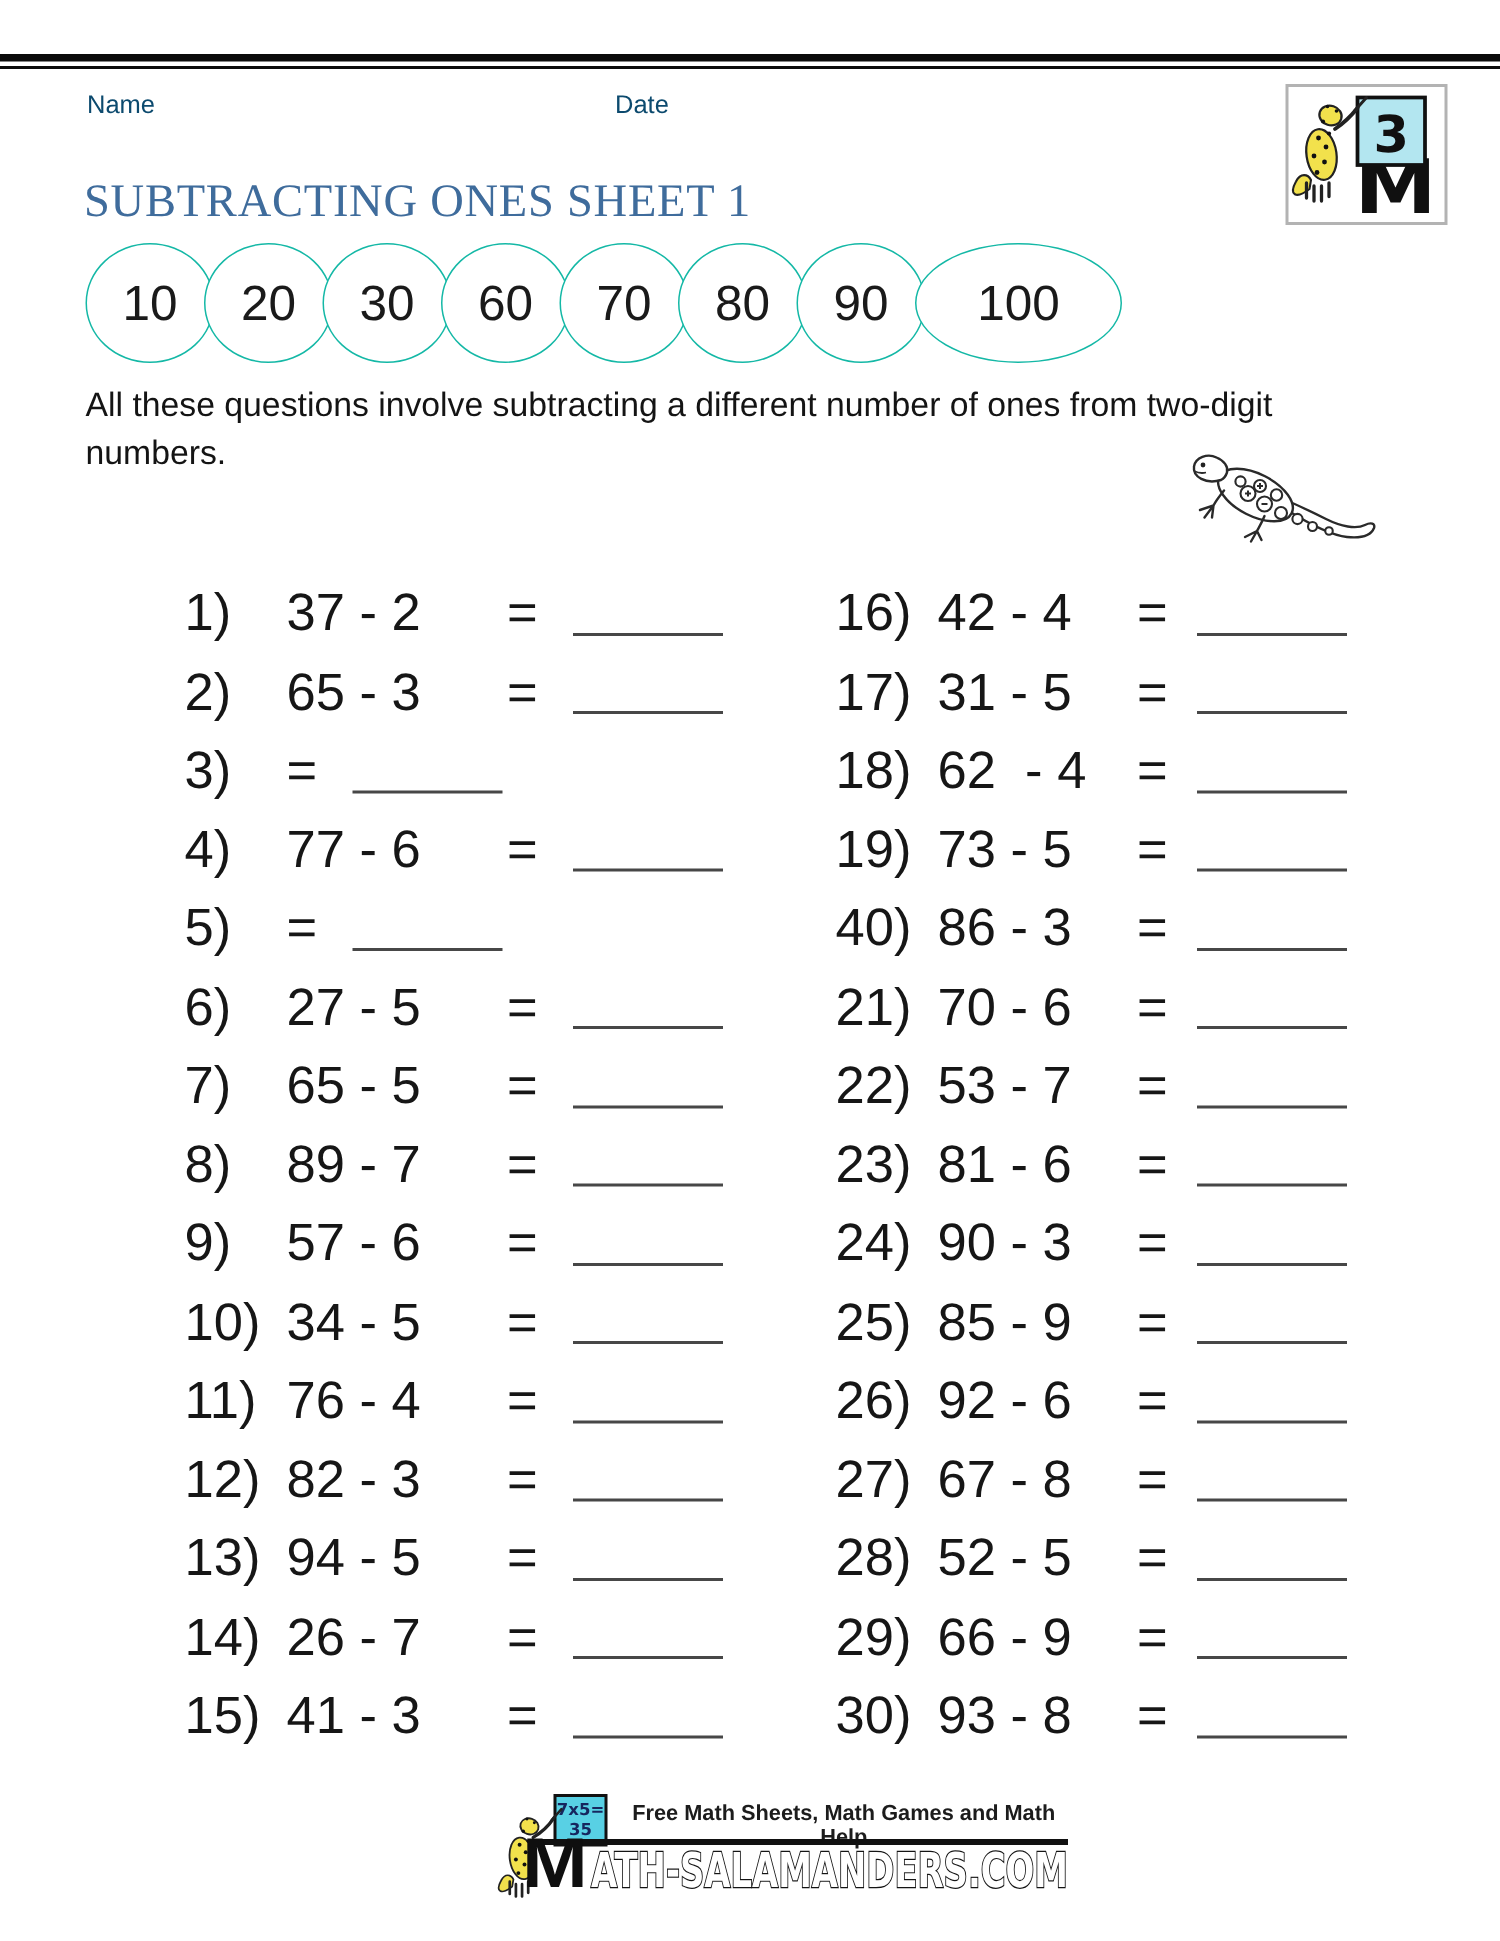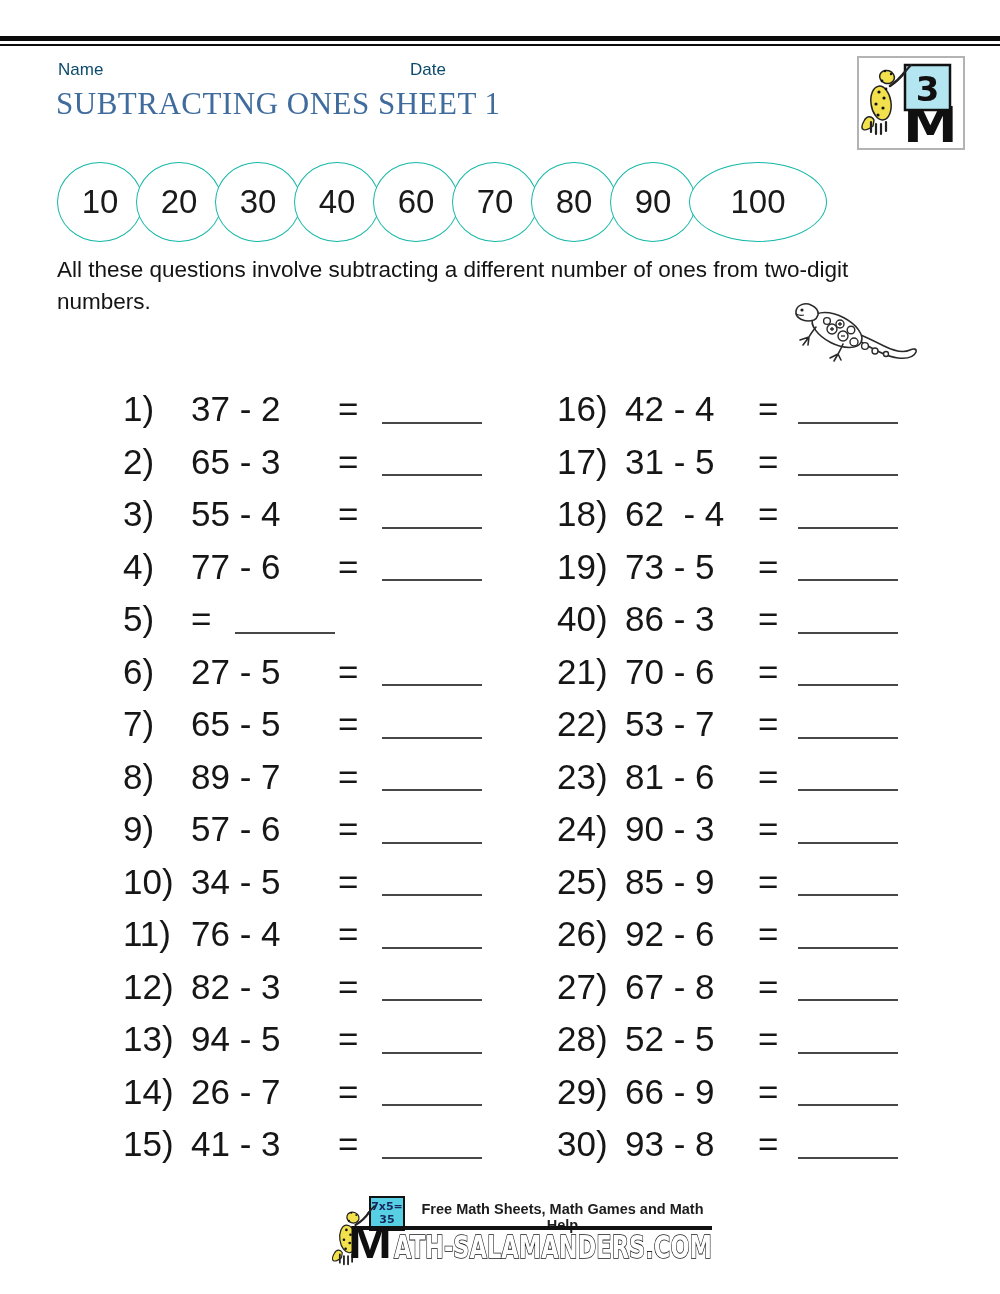--- a/index.html
+++ b/index.html
@@ -12,21 +12,21 @@
   .top-bar{position:absolute;left:0;top:36px;width:1000px;height:3px;background:#fff;
     border-top:5px solid #0b0b0b;border-bottom:2px solid #0b0b0b;}
 
   .meta-label{position:absolute;top:60px;font-size:17px;font-weight:500;color:#0c4a6e;}
   .name-label{left:58px;}
   .date-label{left:410px;}
 
   .logo-box{position:absolute;left:857px;top:56px;width:104px;height:90px;
     border:2px solid #b3b3b3;background:#fff;}
 
-  .title{position:absolute;left:56px;top:86px;font-family:"Liberation Serif",serif;
+  .title{position:absolute;left:56px;top:116px;font-family:"Liberation Serif",serif;
     font-size:31px;color:#3f6c9c;letter-spacing:0.5px;}
 
   .ovals{position:absolute;left:57px;top:162px;display:flex;}
   .oval{box-sizing:border-box;width:86px;height:80px;border:1px solid #14b8a6;border-radius:50%;
     background:#fff;display:flex;align-items:center;justify-content:center;
     font-size:33px;color:#1a1a1a;margin-left:-7px;flex:none;}
   .oval:first-child{margin-left:0;}
   .oval.wide{width:138px;}
 
   .instruction{position:absolute;left:57px;top:254px;width:875px;
@@ -98,23 +98,20 @@
 
 <div class="ovals">
     <div class="oval">
       <span>10</span>
     </div>
     <div class="oval">
       <span>20</span>
     </div>
     <div class="oval">
       <span>30</span>
-    </div>
-    <div class="oval">
-      <span>40</span>
     </div>
     <div class="oval">
       <span>60</span>
     </div>
     <div class="oval">
       <span>70</span>
     </div>
     <div class="oval">
       <span>80</span>
     </div>
@@ -164,21 +161,20 @@
       <span class="cell-line"></span>
     </div>
     <div class="prob-row">
       <span class="cell-num">2)</span>
       <span class="cell-expr">65 - 3</span>
       <span class="cell-eq">=</span>
       <span class="cell-line"></span>
     </div>
     <div class="prob-row">
       <span class="cell-num">3)</span>
-      <span class="cell-expr">55 - 4</span>
       <span class="cell-eq">=</span>
       <span class="cell-line"></span>
     </div>
     <div class="prob-row">
       <span class="cell-num">4)</span>
       <span class="cell-expr">77 - 6</span>
       <span class="cell-eq">=</span>
       <span class="cell-line"></span>
     </div>
     <div class="prob-row">

